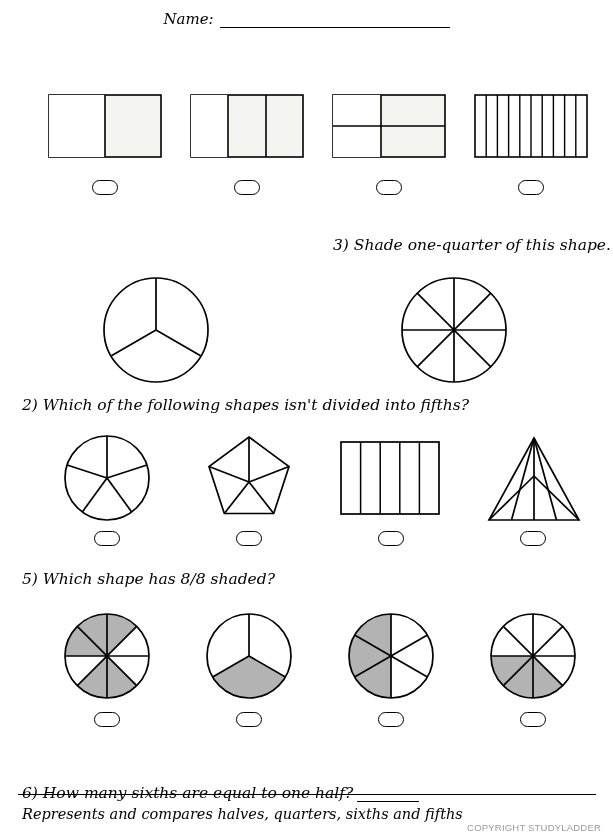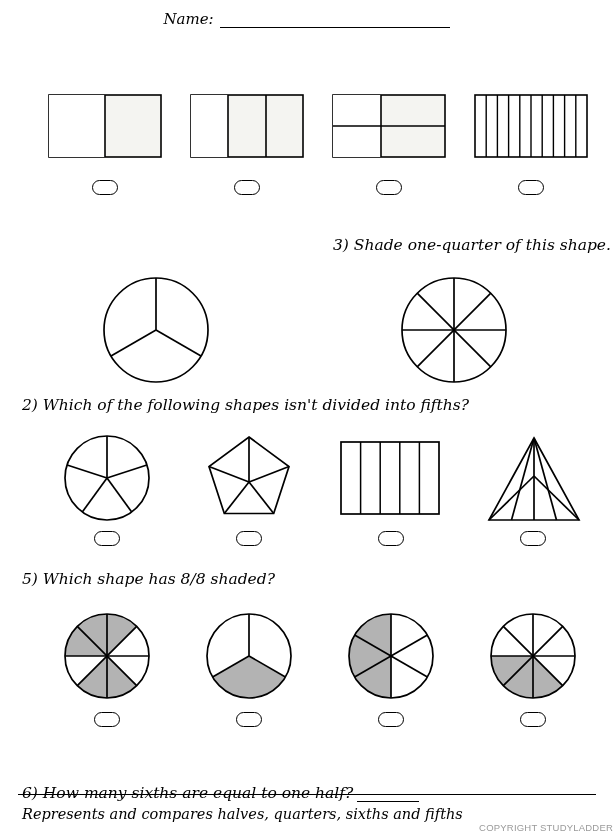--- a/index.html
+++ b/index.html
@@ -95,21 +95,21 @@
     position: absolute;
     top: 794px;
     left: 18px;
     width: 578px;
     height: 0;
     border-top: 1.1px solid #000;
   }
   .copyright {
     position: absolute;
     top: 822px;
-    right: 0;
+    right: 12px;
     font-family: "Liberation Sans", sans-serif;
     font-size: 9.5px;
     color: #9a9a9a;
     letter-spacing: 0.2px;
     text-align: center;
   }
 </style>
 </head>
 <body>
 

